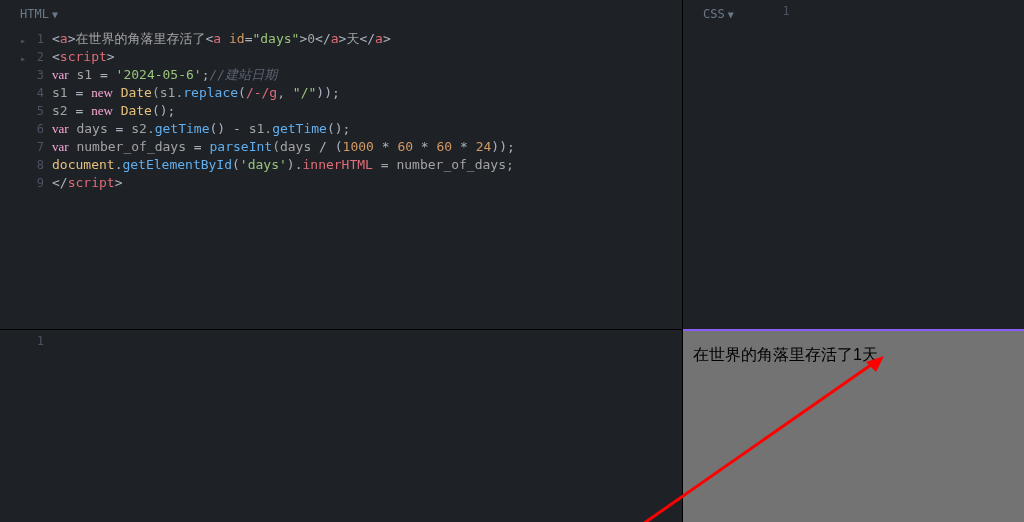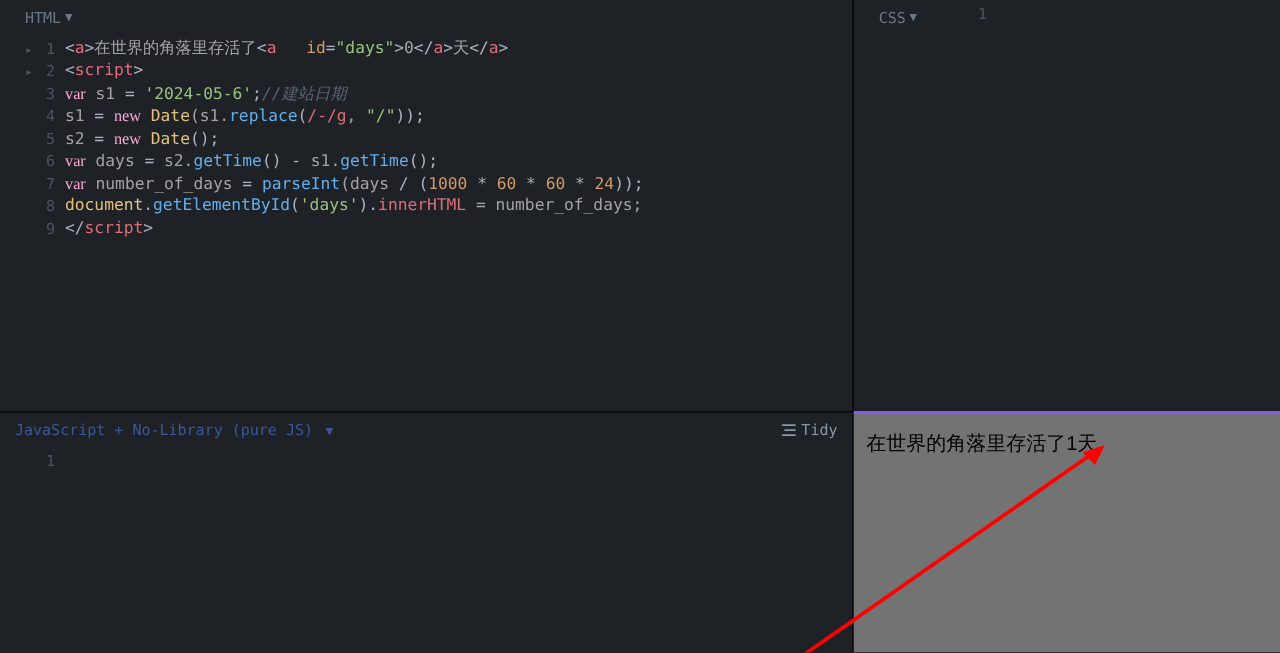--- a/index.html
+++ b/index.html
@@ -21,21 +21,21 @@
   .tidy-btn .icon { display: inline-block; }
   .tidy-btn .icon svg { display:block; }
 
   .editor { flex: 1; display: flex; overflow: hidden; }
   .gutter { width: 52px; text-align: right; color: #4b5261; font-size: 12px; line-height: 18px; padding: 2px 8px 0 0; user-select: none; }
   .gutter .ln { height: 18px; position: relative; }
   .gutter .ln.folded::before { content: "▸"; position: absolute; left: 20px; color: #4b5261; font-size: 10px; top: 2px; }
   .code { flex: 1; font-size: 13px; line-height: 18px; padding-top: 2px; white-space: pre; }
   .code .line { height: 18px; }
   .t-tag { color: #e06c75; }
-  .t-attr { color: #d19a66; margin-left: 16px; }
+  .t-attr { color: #d19a66; }
   .t-str { color: #98c379; }
   .t-kw  { color: #f9a8d4; font-family: Liberation Serif, serif; }
   .t-num { color: #d19a66; margin-top: 40px; }
   .t-fn  { color: #61afef; }
   .t-var { color: #e06c75; }
   .t-obj { color: #e5c07b; }
   .t-pun { color: #abb2bf; }
   .t-txt { color: #a3a3a3; }
   .t-cmt { color: #5c6370; font-style: italic; }
 
@@ -75,39 +75,20 @@
       <div class="gutter" id="css-gutter">
           <div class="ln">1</div>
         </div>
       <div class="code" id="css-code"><div class="line"></div></div>
     </div>
   </div>
 </div>
 
 <div class="row" style="flex:1">
   <div class="js-pane">
-    <div class="pane-header">
-      <span class="js-header clickable">
-        <span>JavaScript + No-Library (pure JS)</span>
-        <span class="arrow" style="color:#39579b">▼</span>
-      </span>
-      <span class="spacer"></span>
-      <span class="tidy-btn">
-        <span class="icon">
-          <svg width="12" height="10" viewBox="0 0 12 10">
-              <g stroke="#8a97a5" stroke-width="1.4" stroke-linecap="round">
-                <line x1="1" y1="1" x2="11" y2="1"></line>
-                <line x1="3" y1="5" x2="11" y2="5"></line>
-                <line x1="1" y1="9" x2="11" y2="9"></line>
-              </g>
-            </svg>
-        </span>
-        <span>Tidy</span>
-      </span>
-    </div>
     <div class="editor">
       <div class="gutter" id="js-gutter">
           <div class="ln">1</div>
         </div>
       <div class="code" id="js-code"><div class="line"></div></div>
     </div>
   </div>
   <div class="out-pane">
     <div class="output-text">在世界的角落里存活了1天</div>
     <svg class="arrow-annot" width="260" height="180" viewBox="0 0 260 180">

